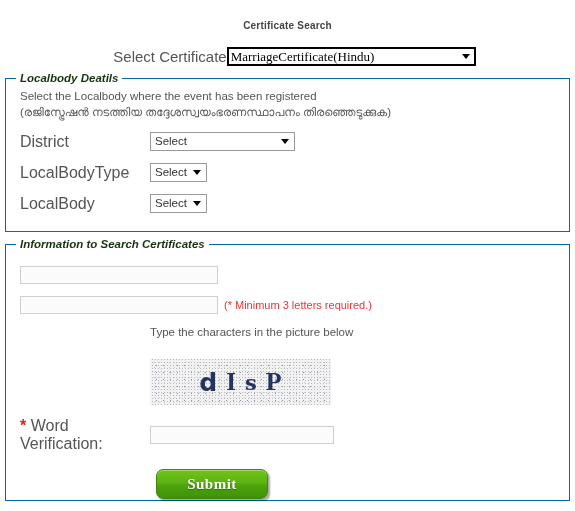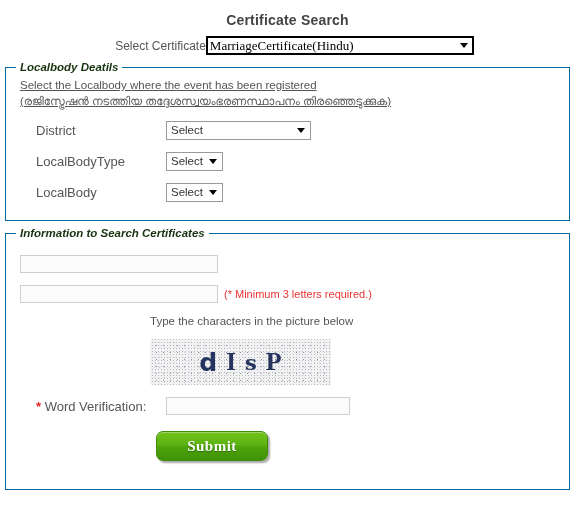--- a/index.html
+++ b/index.html
@@ -13,43 +13,43 @@
     overflow: hidden;
     font-family: "Liberation Sans", sans-serif;
     font-size: 12px;
     color: #333;
     position: relative;
   }
 
   .page-title {
     text-align: center;
     font-family: "Liberation Sans", sans-serif;
-    font-size: 14px;
+    font-size: 10px;
     font-weight: bold;
     color: #444;
-    margin: 8px;
+    margin: 16px;
     padding-top: 4px;
     letter-spacing: 0.2px;
   }
 
   
   .cert-row {
     display: flex;
     align-items: center;
     justify-content: center;
     margin-top: 8px;
     padding-left: 14px;
   }
   .cert-label {
-    font-size: 12px;
+    font-size: 15px;
     color: #555;
     white-space: nowrap;
   }
   .cert-select {
-    width: 268px;
+    width: 249px;
     height: 19px;
     border: 2px solid #000;
     background: #fff;
     font-family: "Liberation Serif", serif;
     font-size: 13px;
     color: #000;
     position: relative;
     display: flex;
     align-items: center;
     padding: 0 2px;
@@ -105,39 +105,37 @@
   }
 
   .inner {
     padding: 4px 0 0 14px;
   }
 
   .helper-line {
     font-size: 11.5px;
     color: #555;
     line-height: 16px;
-    text-decoration: underline;
   }
   .helper-line.ml {
     font-size: 11.5px;
     color: #555;
   }
 
   
   .frow {
     display: flex;
     align-items: center;
     margin-top: 12px;
   }
   .frow .lbl {
     width: 130px;
     flex: 0 0 130px;
-    font-size: 13px;
-    color: #555;
-    margin-left: 16px;
+    font-size: 16px;
+    color: #555;
   }
   .frow .lbl.req .star {
     color: #e02020;
     font-weight: bold;
   }
   .selwrap {
     position: relative;
     display: inline-flex;
     align-items: center;
     border: 1px solid #9a9a9a;
@@ -182,21 +180,21 @@
     white-space: nowrap;
   }
 
   .captcha-block {
     margin-top: 12px;
     padding-left: 130px;
   }
   .captcha-caption {
     font-size: 11.5px;
     color: #555;
-    margin-bottom: 12px;
+    margin-bottom: 21px;
   }
   .captcha-img {
     width: 181px;
     height: 46px;
     position: relative;
     overflow: hidden;
     background-color: #f2f2f2;
     background-image:
       radial-gradient(#9aa0aa 0.6px, transparent 0.7px),
       radial-gradient(#b4b9c2 0.6px, transparent 0.7px),

